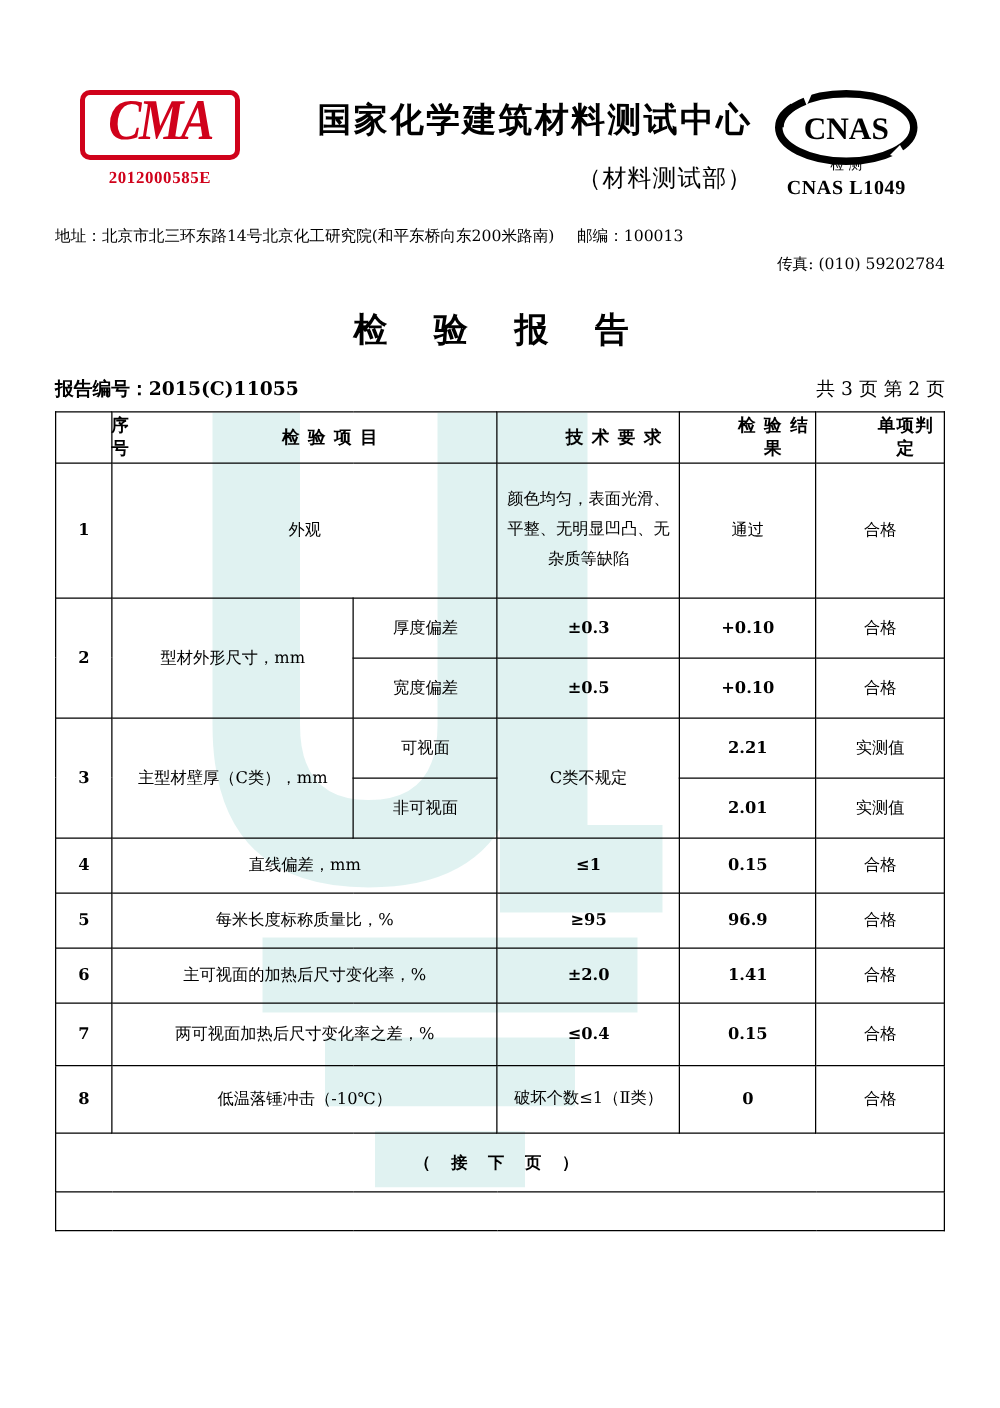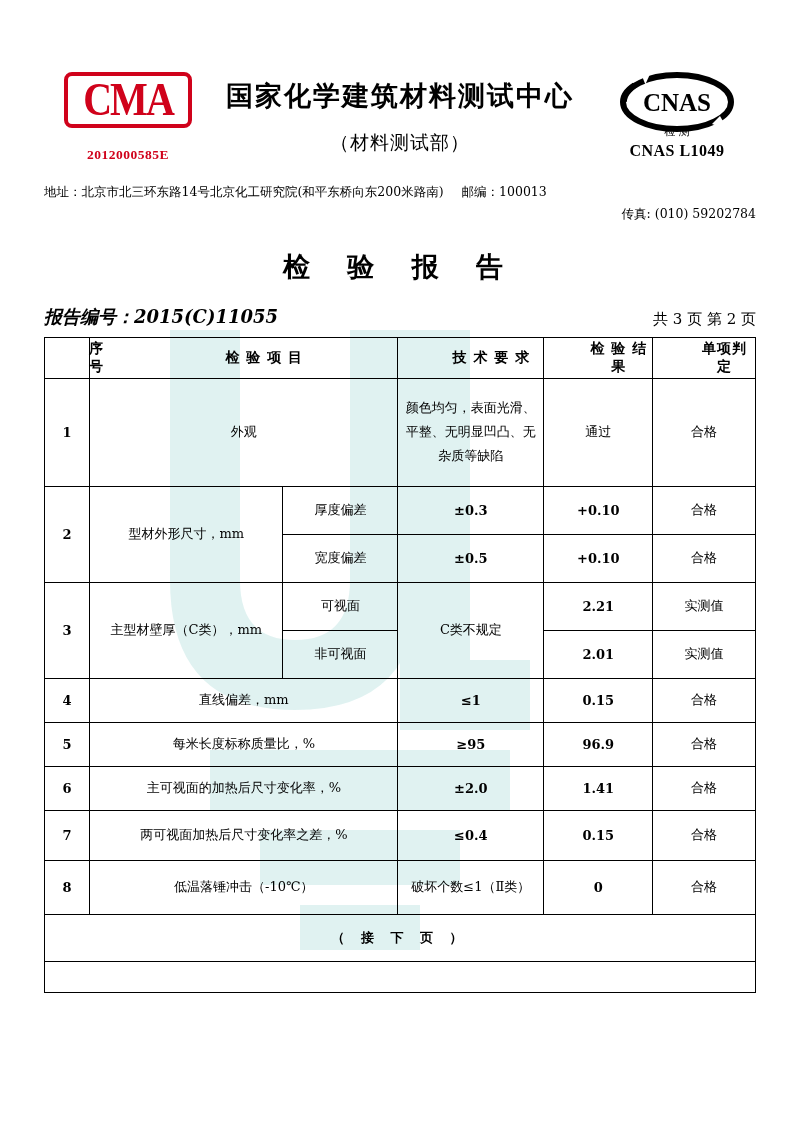--- a/index.html
+++ b/index.html
@@ -41,45 +41,46 @@
     flex: 0 0 140px;
     text-align: center;
   }
   .cma-logo {
     width: 128px;
     height: 56px;
     border: 4px solid #d0021b;
     border-radius: 8px;
     box-sizing: border-box;
     display: flex;
-    align-items: center;
+    align-items: flex-start;
     justify-content: center;
     margin: 0 auto;
     position: relative;
+    font-style: italic;
   }
   .cma-logo .cma-text {
     font-family: "Liberation Serif", serif;
     font-weight: bold;
     font-size: 40px;
     letter-spacing: -2px;
     color: #d0021b;
     line-height: 1;
     transform: scaleY(1.15);
   }
   .cma-code {
-    margin-top: 19px;
+    margin-top: 6px;
     font-family: "Liberation Serif", serif;
     font-weight: bold;
     font-size: 13.5px;
     color: #d0021b;
     letter-spacing: 0.5px;
   }
   .title-block {
     flex: 1 1 auto;
-    text-align: center;
+    text-align: right;
     padding-top: 6px;
   }
   .org-title {
     font-size: 27px;
     font-weight: bold;
     letter-spacing: 2px;
     font-family: "DejaVu Serif", serif;
   }
   .org-sub {
     margin-top: 16px;
@@ -128,21 +129,21 @@
     letter-spacing: 14px;
     margin: 24px 0 1px 0;
     font-family: "DejaVu Serif", serif;
   }
   .meta-row {
     display: flex;
     align-items: flex-end;
     margin: 20px 44px 8px 44px;
     font-family: "DejaVu Serif", serif;
   }
-  .meta-left { font-size: 18px; font-weight: bold; font-style: italic; }
+  .meta-left { font-size: 15px; font-weight: bold; }
   .meta-right { margin-left: auto; font-size: 15px; font-weight: normal; }
 
   
   table.rep {
     width: 712px;
     margin: 0 auto;
     border-collapse: collapse;
     table-layout: fixed;
     background: transparent;
   }

